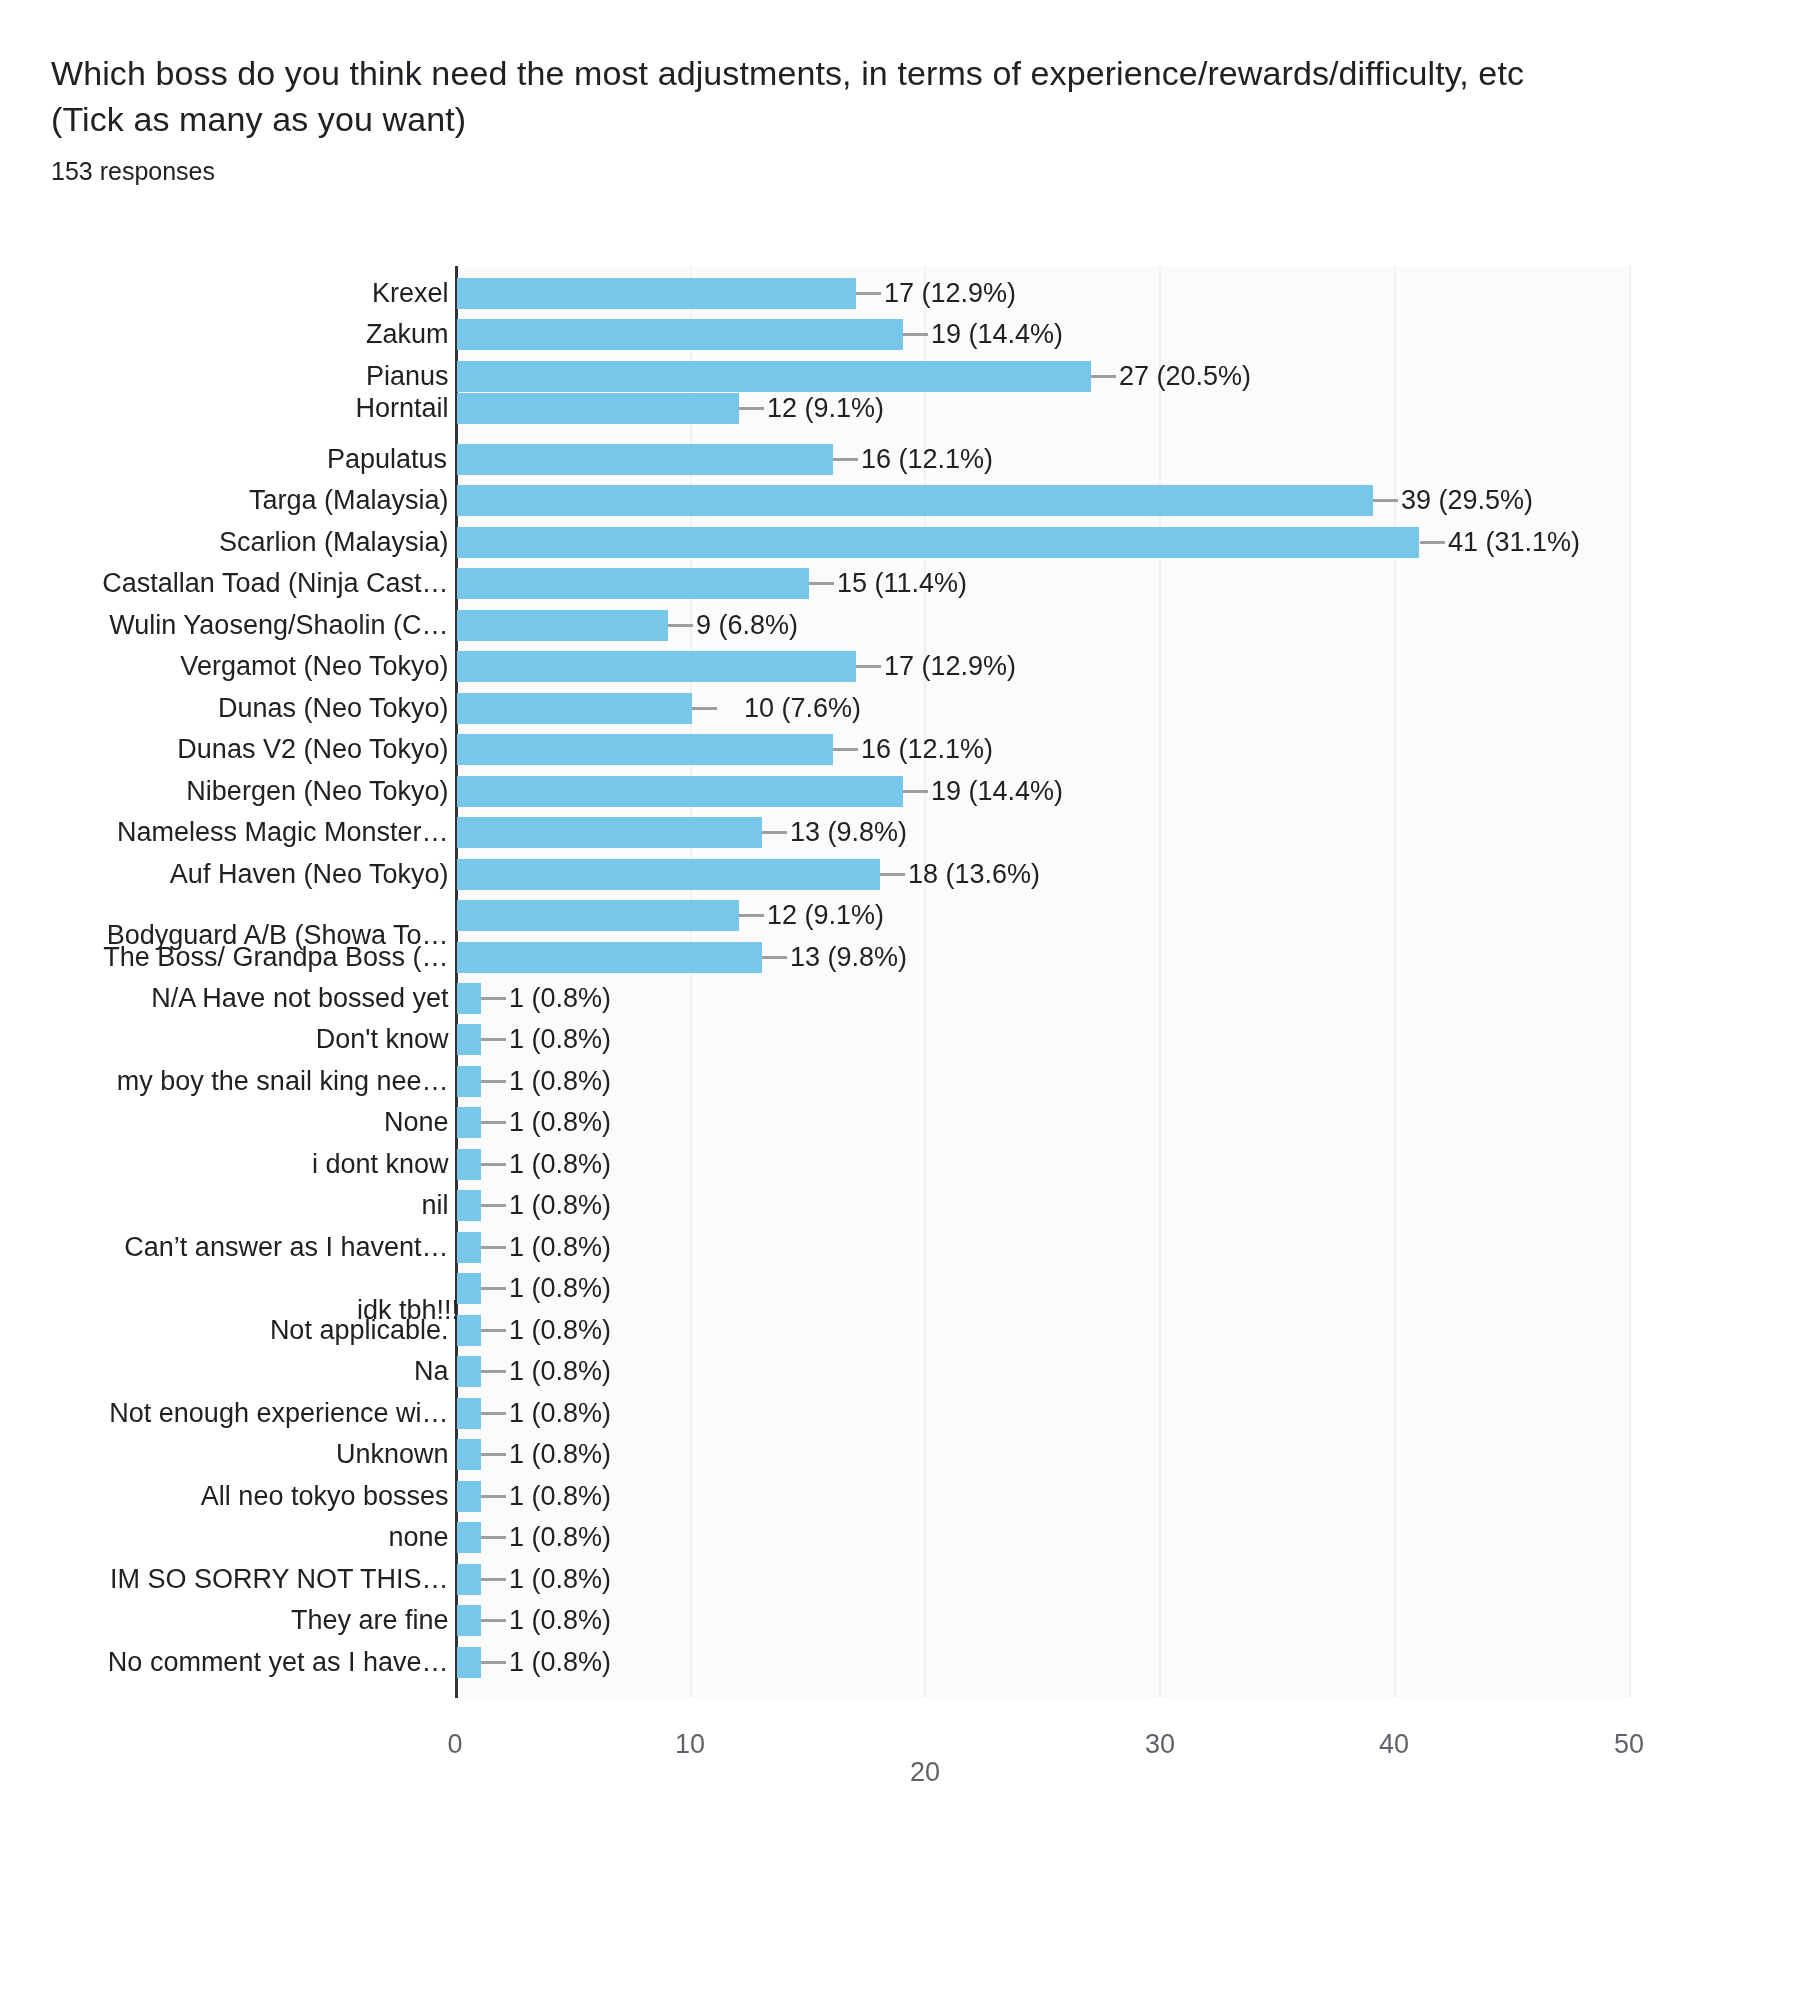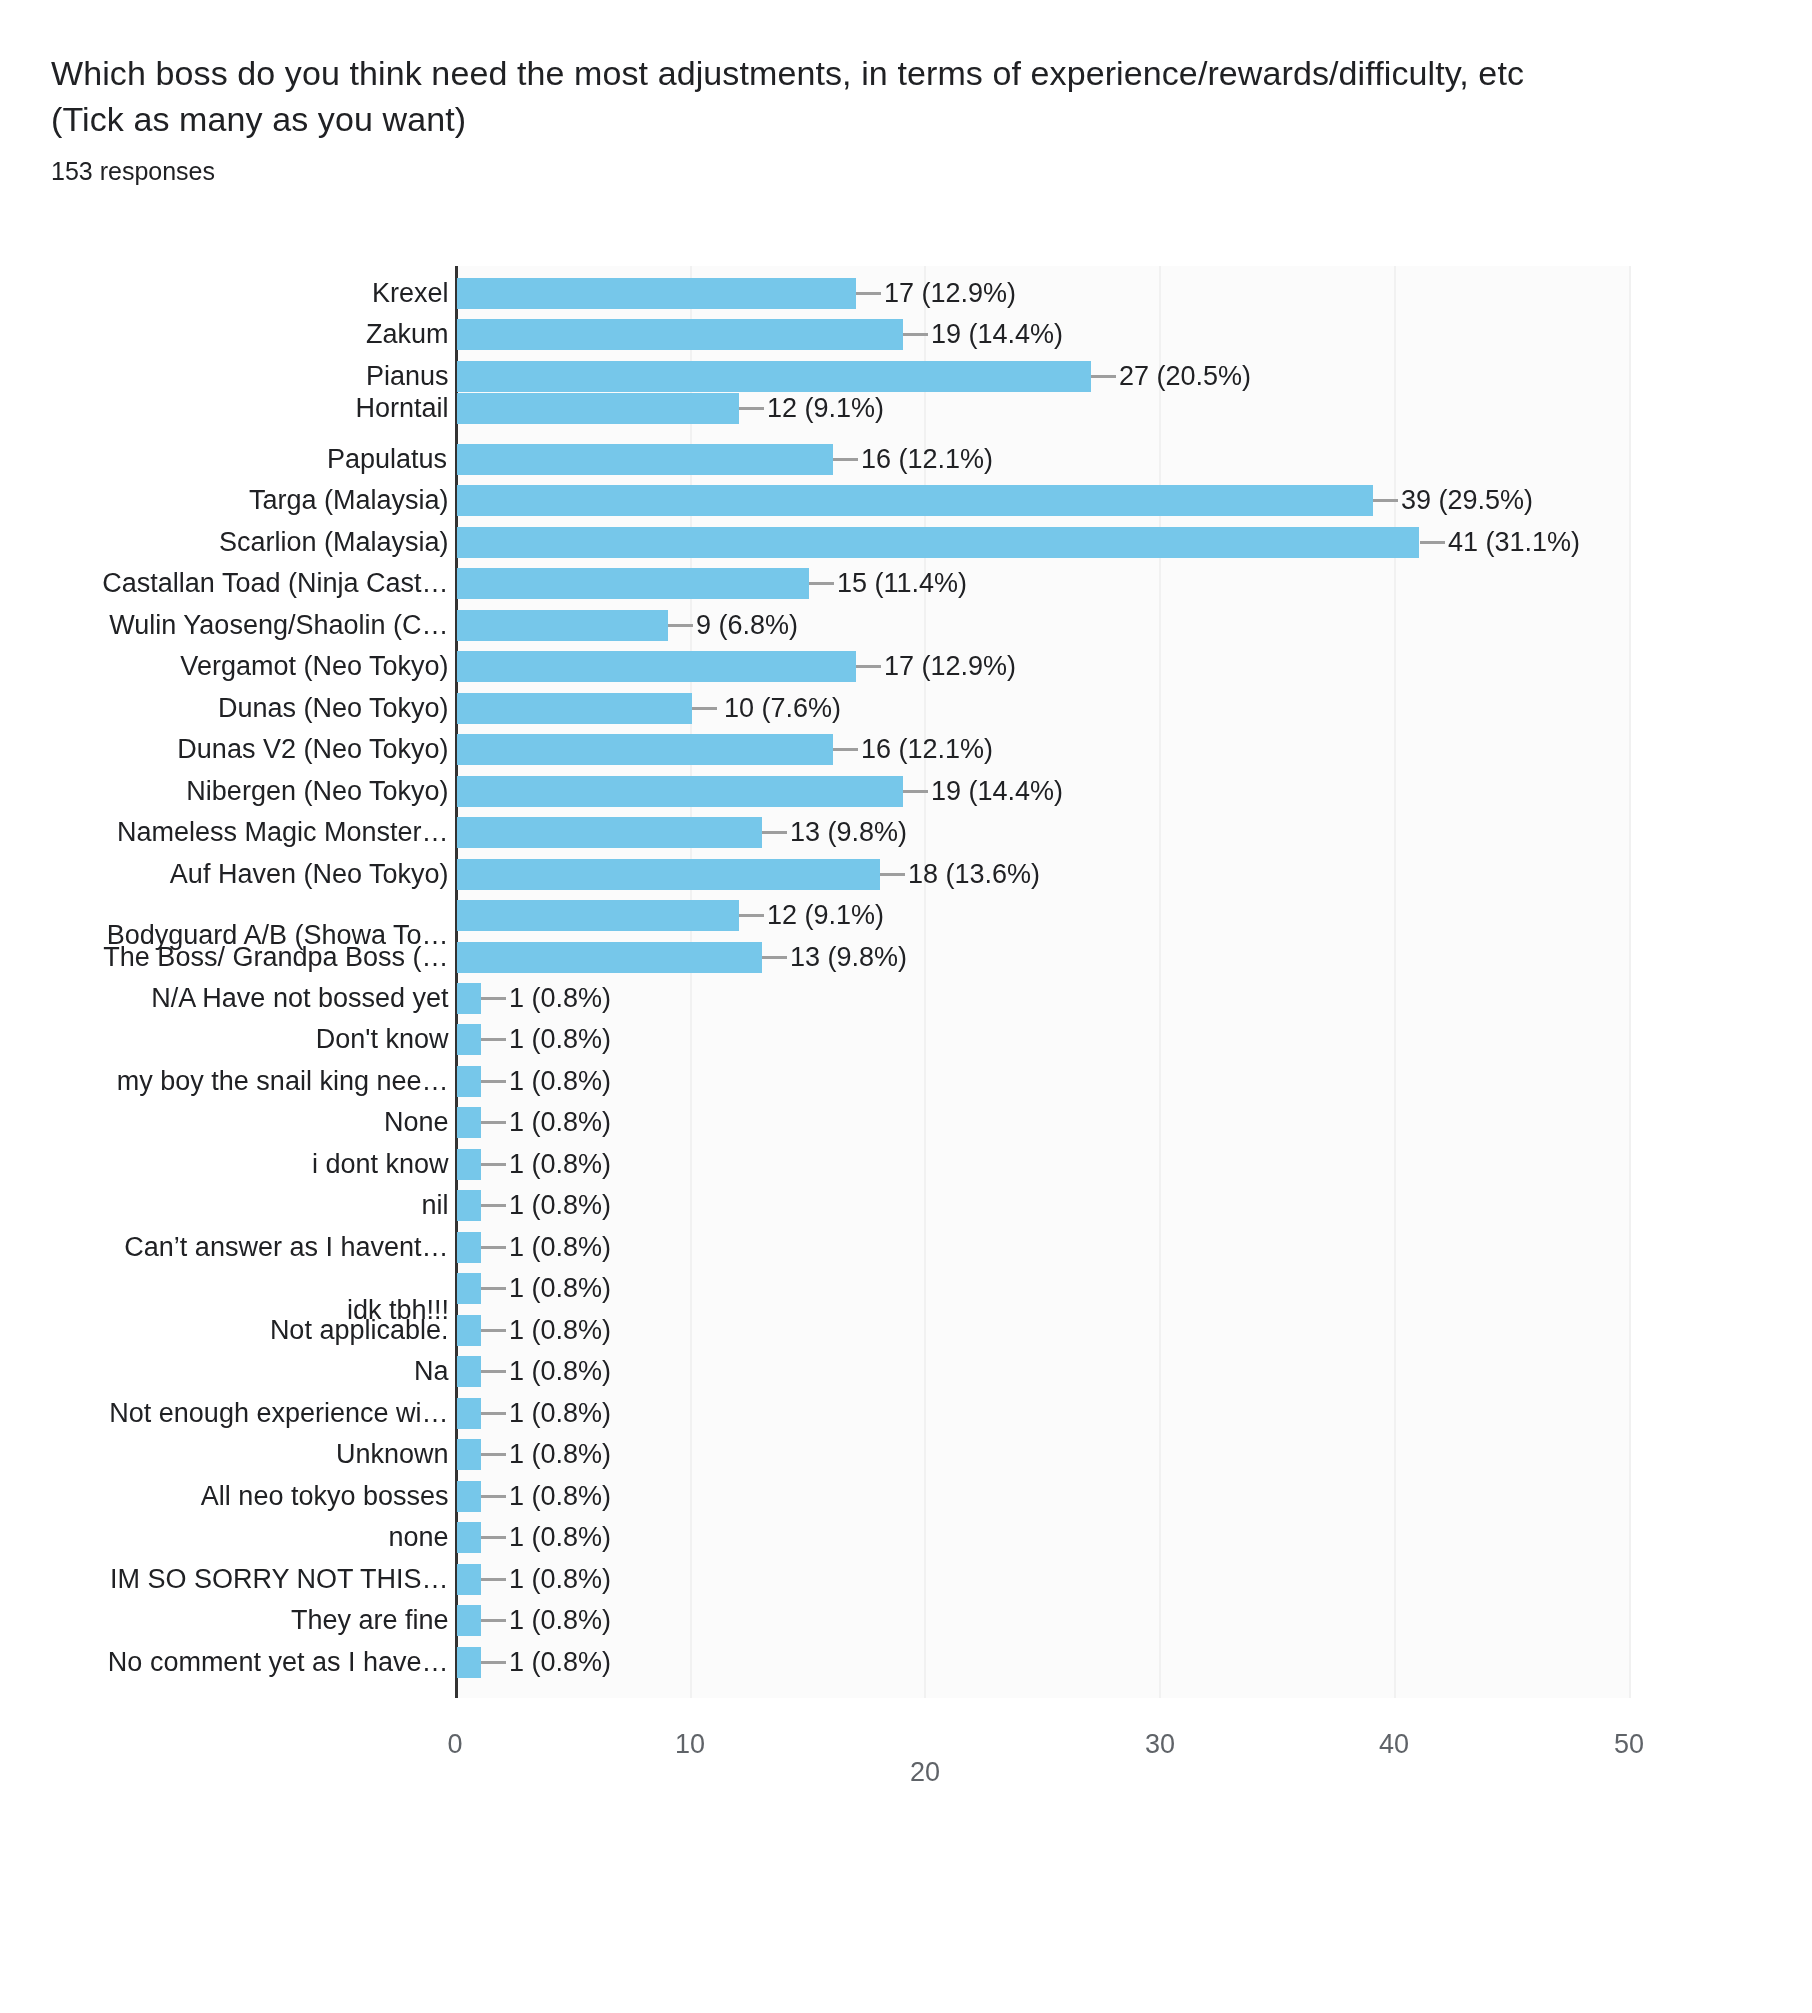--- a/index.html
+++ b/index.html
@@ -227,21 +227,21 @@
         <div class="row" style="top: 380px;">
           <div class="cat-label" style="left: 2.5px; width: 446px;">Vergamot (Neo Tokyo)</div>
           <div class="bar" style="width: 399px; background: rgb(118, 199, 234);"></div>
           <div class="connector" style="left: 856px; width: 25px; top: 19px; background: rgb(158, 158, 158);"></div>
           <div class="value-label" style="left: 884px;">17 (12.9%)</div>
         </div>
         <div class="row" style="top: 422px;">
           <div class="cat-label" style="left: 2.5px; width: 446px;">Dunas (Neo Tokyo)</div>
           <div class="bar" style="width: 235px; background: rgb(118, 199, 234);"></div>
           <div class="connector" style="left: 692px; width: 25px; top: 19px; background: rgb(158, 158, 158);"></div>
-          <div class="value-label" style="left: 724px;">10 (7.6%)</div>
+          <div class="value-label" style="left: 744px;">10 (7.6%)</div>
         </div>
         <div class="row" style="top: 463px;">
           <div class="cat-label" style="left: 2.5px; width: 446px;">Dunas V2 (Neo Tokyo)</div>
           <div class="bar" style="width: 376px; background: rgb(118, 199, 234);"></div>
           <div class="connector" style="left: 833px; width: 25px; top: 19px; background: rgb(158, 158, 158);"></div>
           <div class="value-label" style="left: 861px;">16 (12.1%)</div>
         </div>
         <div class="row" style="top: 505px;">
           <div class="cat-label" style="left: 2.5px; width: 446px;">Nibergen (Neo Tokyo)</div>
           <div class="bar" style="width: 446px; background: rgb(118, 199, 234);"></div>
@@ -308,21 +308,21 @@
           <div class="connector" style="left: 481px; width: 25px; top: 19px; background: rgb(158, 158, 158);"></div>
           <div class="value-label" style="left: 509px;">1 (0.8%)</div>
         </div>
         <div class="row" style="top: 961px;">
           <div class="cat-label" style="left: 2.5px; width: 446px;">Can’t answer as I havent…</div>
           <div class="bar" style="width: 23.5px; background: rgb(118, 199, 234);"></div>
           <div class="connector" style="left: 481px; width: 25px; top: 19px; background: rgb(158, 158, 158);"></div>
           <div class="value-label" style="left: 509px;">1 (0.8%)</div>
         </div>
         <div class="row" style="top: 1002px;">
-          <div class="cat-label" style="left: 3px; width: 446px; margin-top: 44px;">idk tbh!!!</div>
+          <div class="cat-label" style="left: 13px; width: 446px; margin-top: 44px;">idk tbh!!!</div>
           <div class="bar" style="width: 23.5px; background: rgb(118, 199, 234);"></div>
           <div class="connector" style="left: 481px; width: 25px; top: 19px; background: rgb(158, 158, 158);"></div>
           <div class="value-label" style="left: 509px;">1 (0.8%)</div>
         </div>
         <div class="row" style="top: 1044px;">
           <div class="cat-label" style="left: 2.5px; width: 446px;">Not applicable.</div>
           <div class="bar" style="width: 23.5px; background: rgb(118, 199, 234);"></div>
           <div class="connector" style="left: 481px; width: 25px; top: 19px; background: rgb(158, 158, 158);"></div>
           <div class="value-label" style="left: 509px;">1 (0.8%)</div>
         </div>

